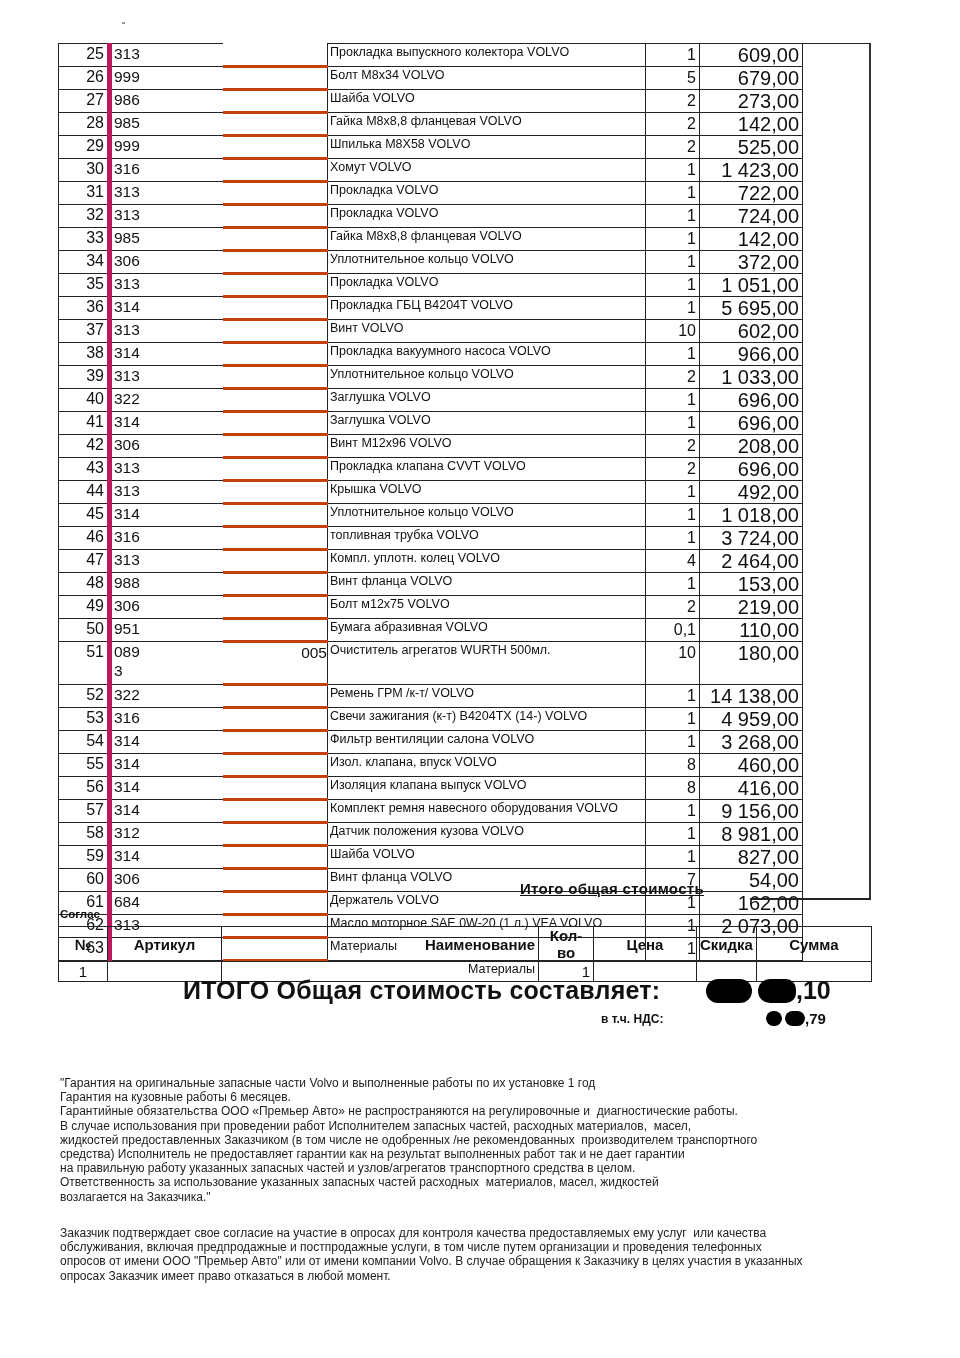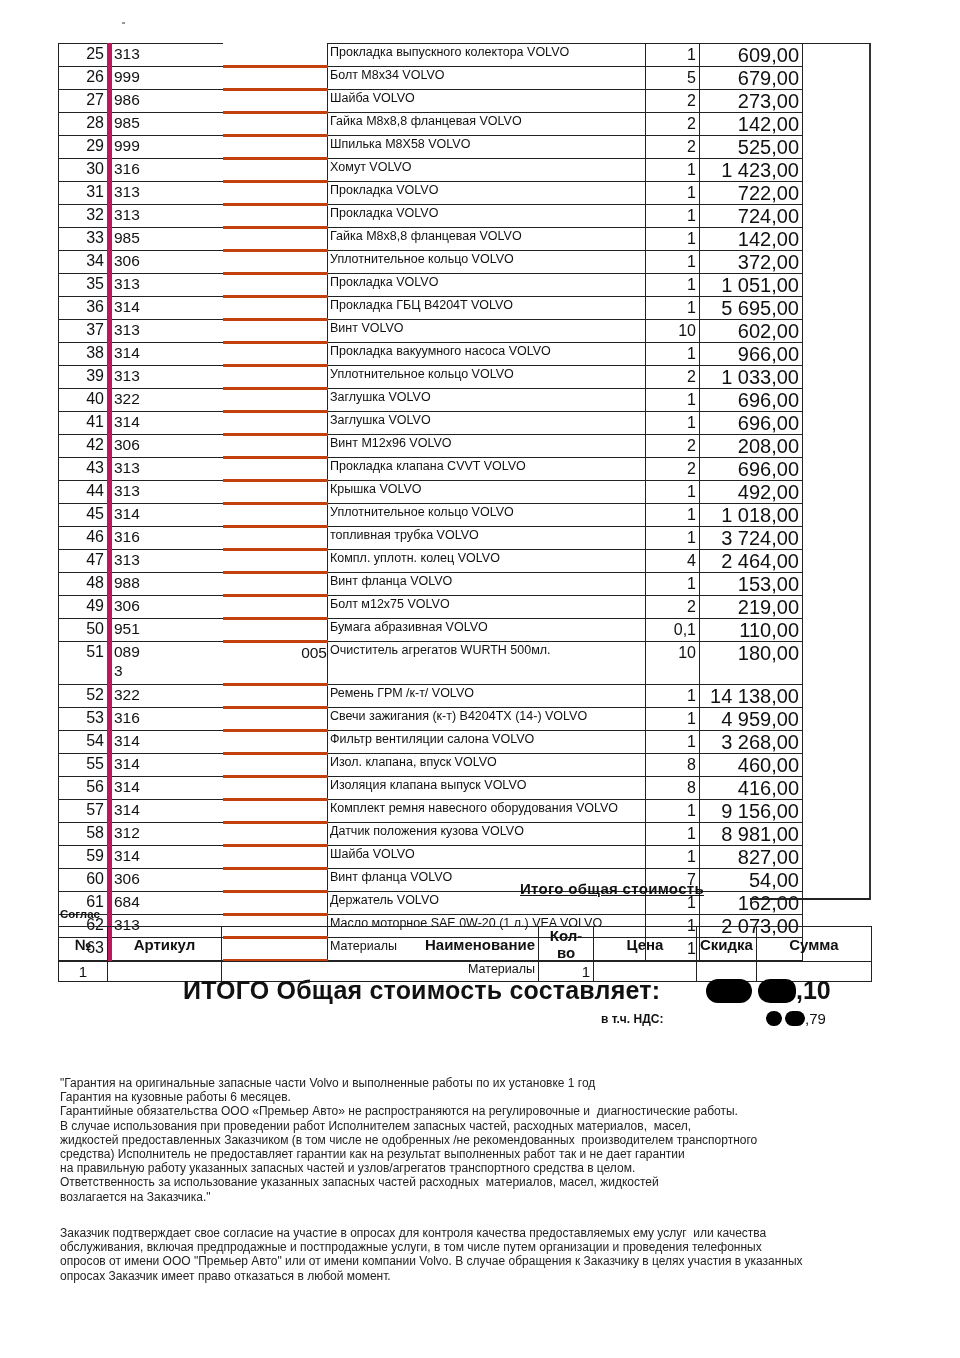--- a/index.html
+++ b/index.html
@@ -39,21 +39,21 @@
   .mat-table .c6 { width: 48px; }
   .mat-table .c7 { width: 108px; }
   .mat-table thead th { font-size: 15px; }
 
   .total-line { position: absolute; left: 183px; top: 976px; font-size: 25px; font-weight: bold; letter-spacing: 0.2px; }
   .total-value { position: absolute; left: 706px; top: 976px; font-size: 25px; font-weight: bold; display: flex; align-items: center; }
   .blob { display: inline-block; background: #000; border-radius: 12px; }
   .blob.b1 { width: 46px; height: 24px; margin-right: 6px; }
   .blob.b2 { width: 38px; height: 24px; border-radius: 12px 10px 10px 12px; }
   .nds-label { position: absolute; left: 601px; top: 1012px; font-size: 12px; font-weight: bold; }
-  .nds-value { position: absolute; left: 766px; top: 1010px; font-size: 15px; font-weight: normal; display: flex; align-items: center; }
+  .nds-value { position: absolute; left: 766px; top: 1010px; font-size: 15px; font-weight: bold; display: flex; align-items: center; }
   .blob.s1 { width: 16px; height: 15px; border-radius: 8px; margin-right: 3px; }
   .blob.s2 { width: 20px; height: 15px; border-radius: 8px; }
 
   .para { position: absolute; left: 60px; font-size: 12px; line-height: 14.2px; color: #222; white-space: pre; }
   .para1 { top: 1076px; }
   .para2 { top: 1226px; }
   .stray-mark { position: absolute; left: 122px; top: 22px; width: 3px; height: 2px; background: #999; }
 </style>
 </head>
 <body>

